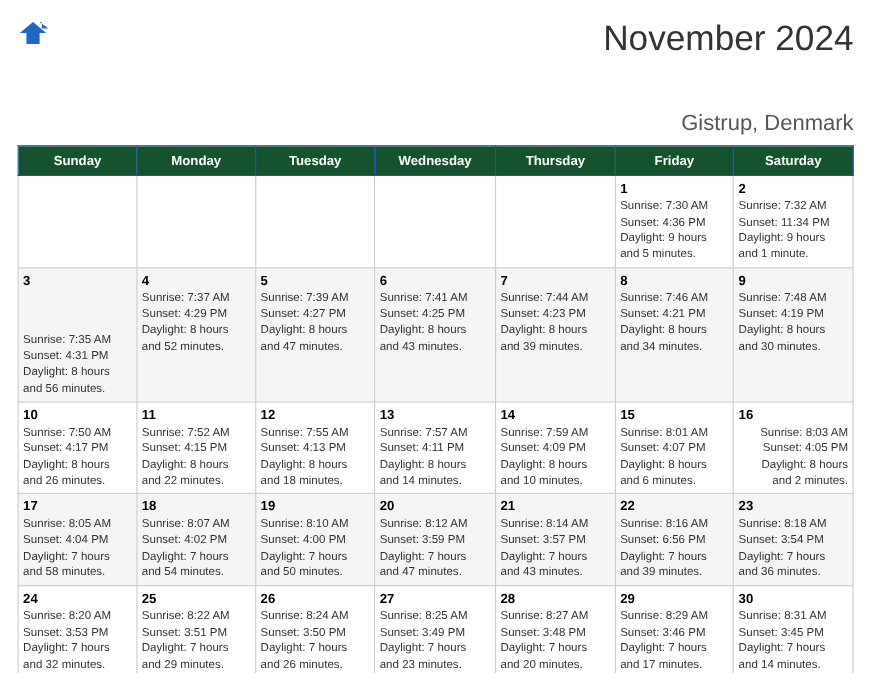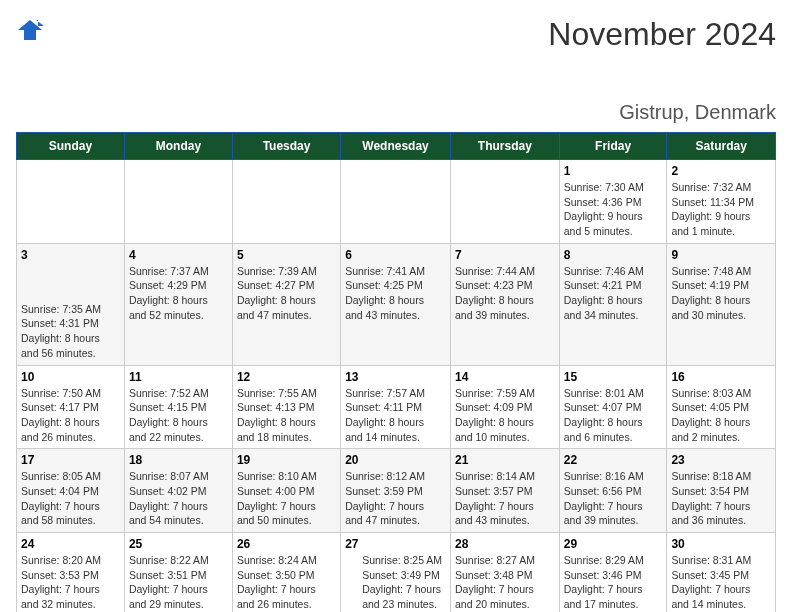--- a/index.html
+++ b/index.html
@@ -223,21 +223,21 @@
         </td>
         <td>
           <span class="day-num">15</span>
           <div class="day-info" style="white-space: pre-line;">Sunrise: 8:01 AM
 Sunset: 4:07 PM
 Daylight: 8 hours
 and 6 minutes.</div>
         </td>
         <td>
           <span class="day-num">16</span>
-          <div class="day-info" style="white-space: pre-line;">Sunrise: 8:03 AM
+          <div class="day-info" style="white-space: pre-line; text-align: right;">Sunrise: 8:03 AM
 Sunset: 4:05 PM
 Daylight: 8 hours
 and 2 minutes.</div>
         </td>
       </tr>
       <tr>
         <td>
           <span class="day-num">17</span>
           <div class="day-info" style="white-space: pre-line;">Sunrise: 8:05 AM
 Sunset: 4:04 PM
@@ -304,21 +304,21 @@
         </td>
         <td>
           <span class="day-num">26</span>
           <div class="day-info" style="white-space: pre-line;">Sunrise: 8:24 AM
 Sunset: 3:50 PM
 Daylight: 7 hours
 and 26 minutes.</div>
         </td>
         <td>
           <span class="day-num">27</span>
-          <div class="day-info" style="white-space: pre-line; margin-left: 17px;">Sunrise: 8:25 AM
+          <div class="day-info" style="white-space: pre-line;">Sunrise: 8:25 AM
 Sunset: 3:49 PM
 Daylight: 7 hours
 and 23 minutes.</div>
         </td>
         <td>
           <span class="day-num">28</span>
           <div class="day-info" style="white-space: pre-line;">Sunrise: 8:27 AM
 Sunset: 3:48 PM
 Daylight: 7 hours
 and 20 minutes.</div>

